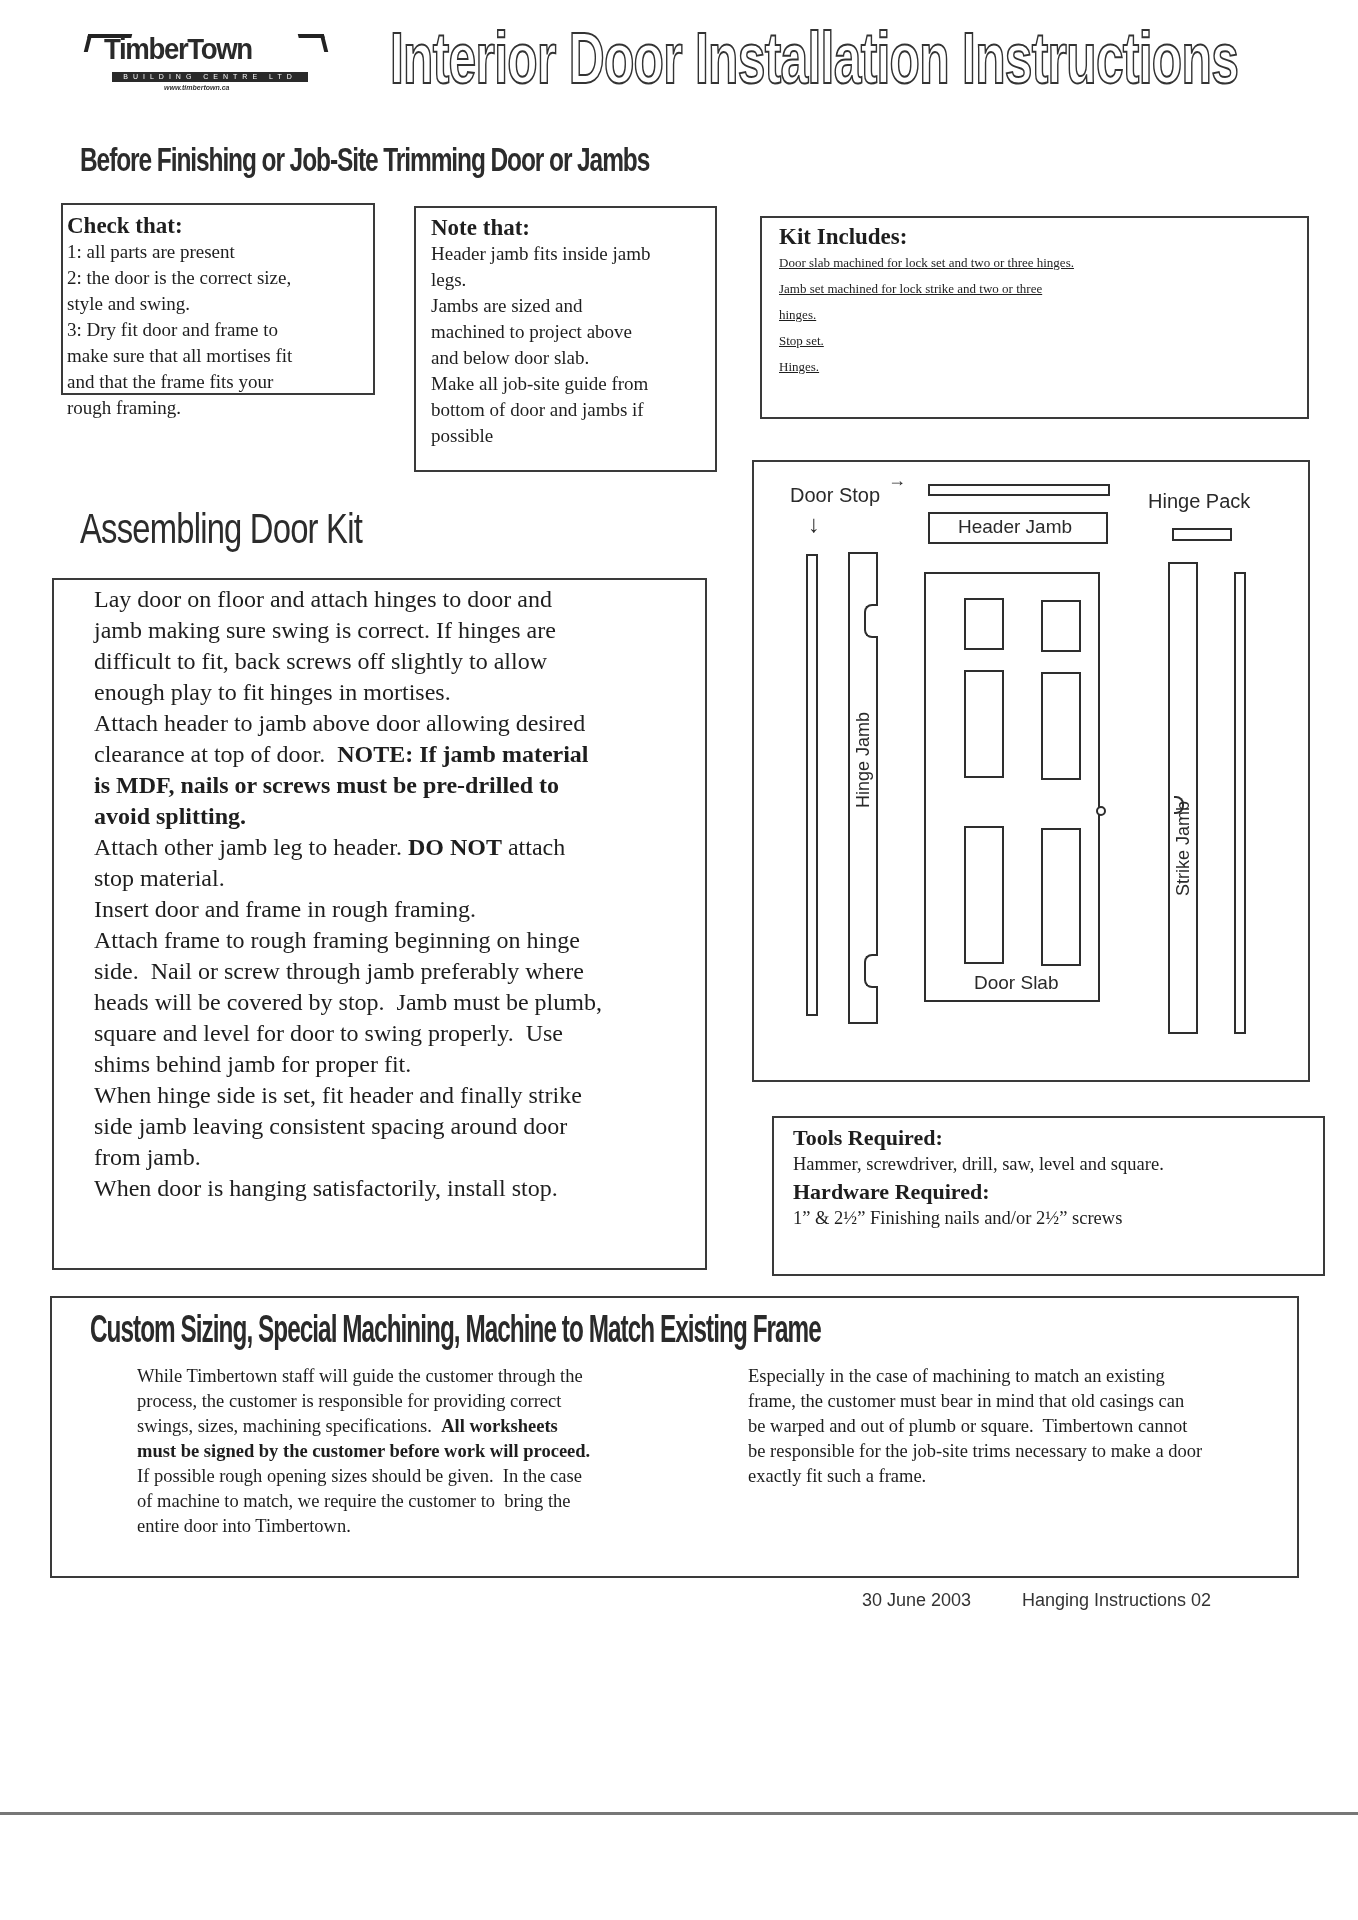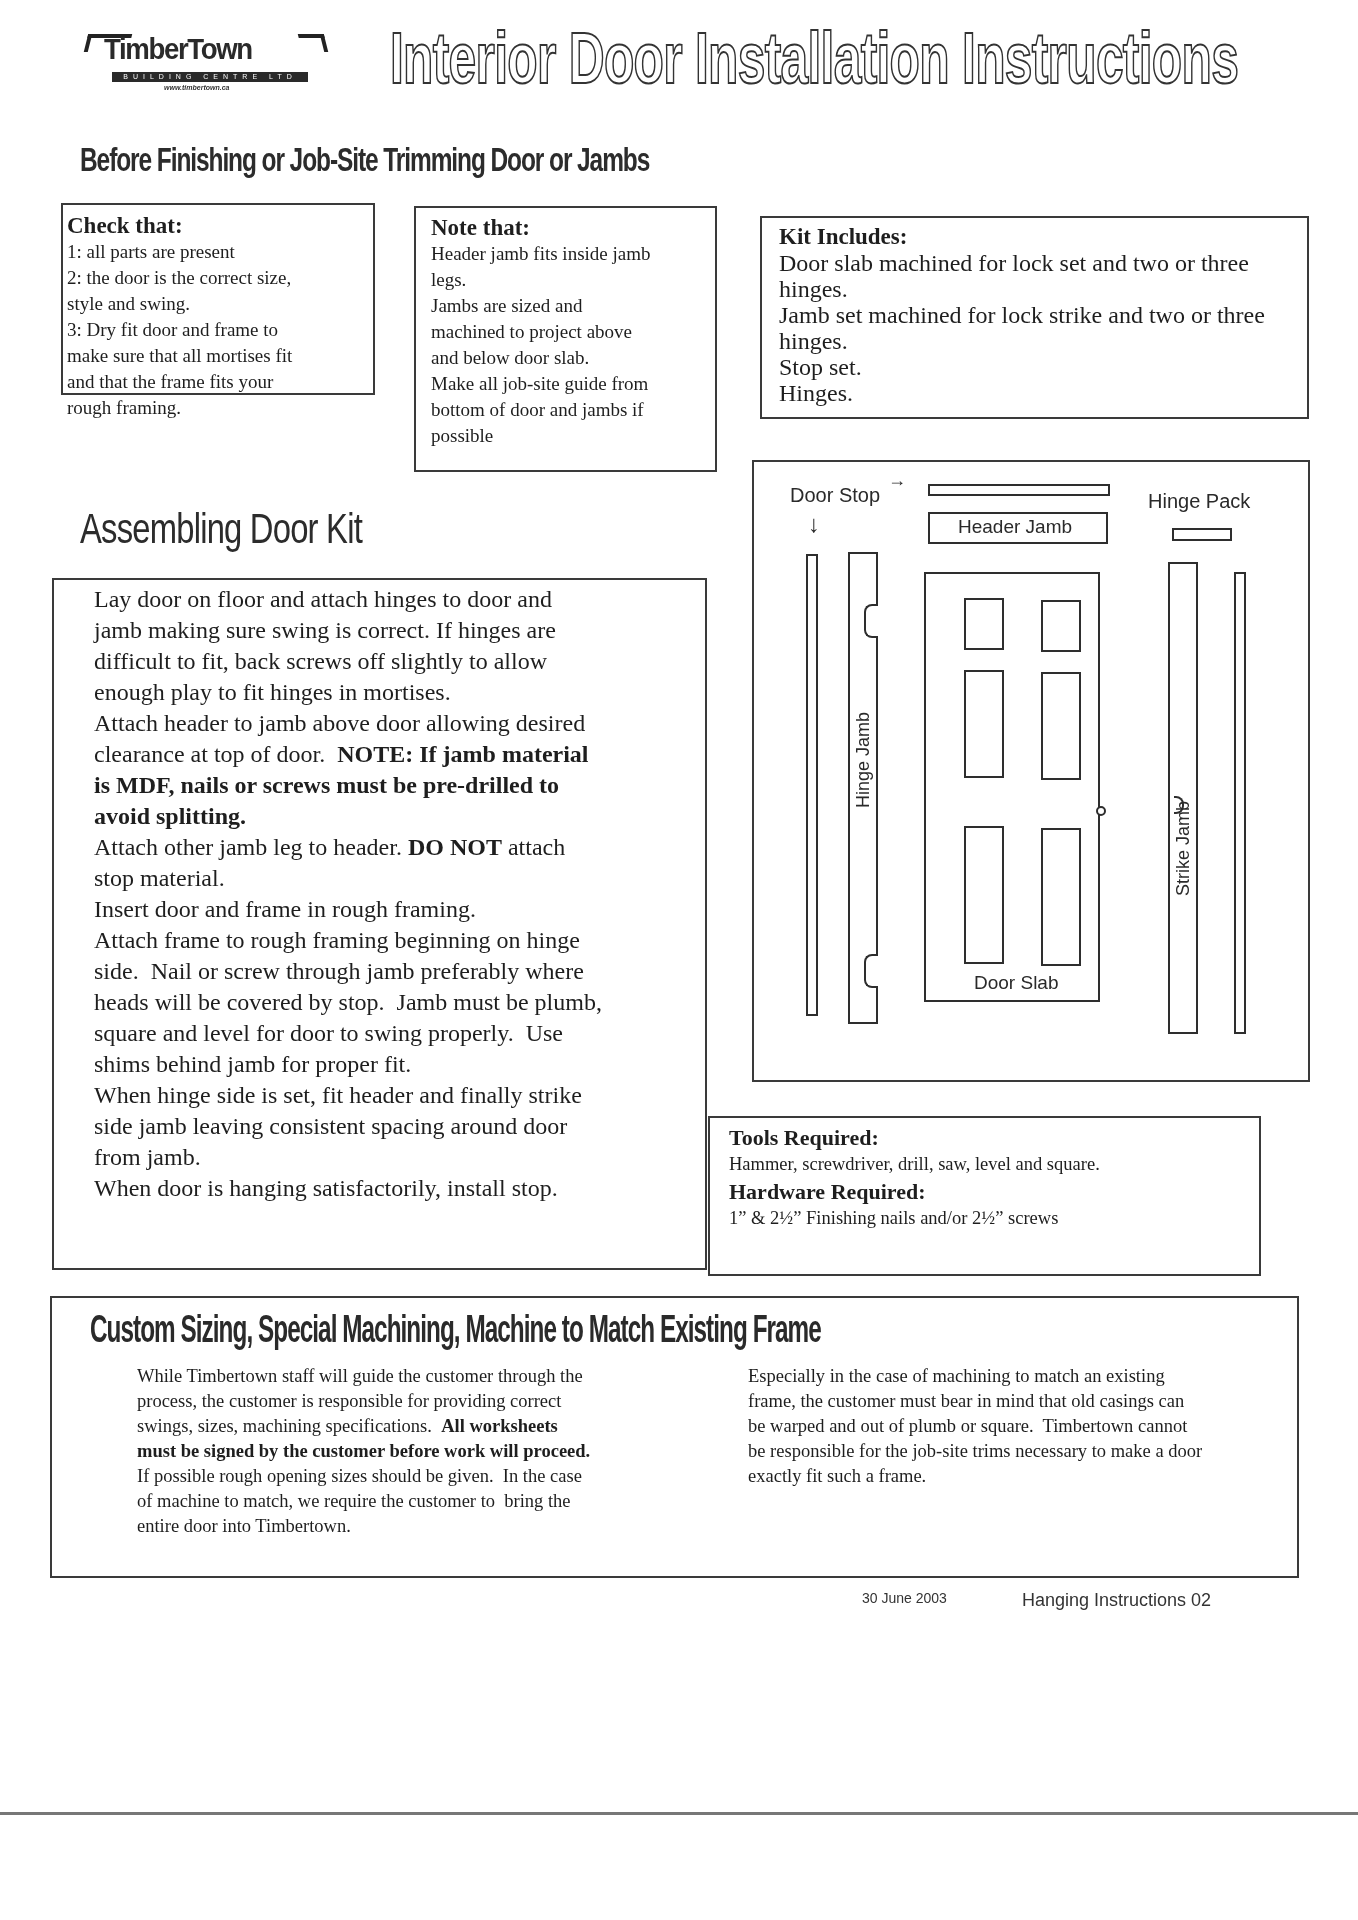--- a/index.html
+++ b/index.html
@@ -28,44 +28,44 @@
 
   #sub-heading { left: 80px; top: 140px; font-size: 34px; color:#2c2c2c; transform: scaleX(0.72); }
   #assembling-heading { left: 80px; top: 505px; font-size: 42px; color:#2c2c2c; font-weight: normal; transform: scaleX(0.78); letter-spacing:-1px; }
 
   .box-title { font-weight: bold; font-size: 23px; line-height: 26px; }
   .box-text { font-size: 19px; line-height: 26px; }
 
   #check-box { left: 61px; top: 203px; width: 314px; height: 192px; padding: 8px 0 0 4px; }
   #note-box { left: 414px; top: 206px; width: 303px; height: 266px; padding: 7px 0 0 15px; }
   #kit-box { left: 760px; top: 216px; width: 549px; height: 203px; padding: 6px 0 0 17px; }
-  #kit-box .box-text { font-size: 24px; }
+  #kit-box .box-text { font-size: 13px; text-decoration: underline; }
 
   #assemble-box { left: 52px; top: 578px; width: 655px; height: 692px; padding: 4px 0 0 40px; }
   #assemble-box p { margin: 0; font-size: 24px; line-height: 31px; }
   #assemble-box b { font-weight: bold; }
 
   
   #diagram-box { left: 752px; top: 460px; width: 558px; height: 622px; border-width: 2px; }
   .dline { position:absolute; border: 2px solid #2e2e2e; box-sizing:border-box; background:#fff; }
   .dlabel { position:absolute; font-family:"Liberation Sans",sans-serif; font-size:20px; color:#2a2a2a; white-space:nowrap; }
   .vlabel { position:absolute; font-family:"Liberation Sans",sans-serif; font-size:18px; color:#2a2a2a; white-space:nowrap; transform: rotate(-90deg); transform-origin: left top; }
   .hinge-notch { position:absolute; width:12px; height:30px; border:2px solid #2e2e2e; border-right:none; border-radius:8px 0 0 8px; background:#fff; }
 
-  #tools-box { left: 708px; top: 1116px; width: 553px; height: 160px; padding: 6px 0 0 19px; }
+  #tools-box { left: 772px; top: 1116px; width: 553px; height: 160px; padding: 6px 0 0 19px; }
   #tools-box .box-title { font-size: 22px; line-height: 27px; }
   #tools-box .box-text { font-size: 18.5px; line-height: 27px; }
 
   #custom-box { left: 50px; top: 1296px; width: 1249px; height: 282px; }
   #custom-heading { left: 38px; top: 10px; font-size: 38px; color:#2a2a2a; transform: scaleX(0.64); }
   .custom-col { position:absolute; top: 66px; font-size: 18.5px; line-height: 25px; margin-left: 48px; }
   #custom-left { left: 37px; width: 590px; }
   #custom-right { left: 648px; width: 590px; }
 
-  #footer-date { left: 862px; top: 1590px; font-family:"Liberation Sans",sans-serif; font-size: 14px; color:#333; }
+  #footer-date { left: 862px; top: 1590px; font-family:"Liberation Sans",sans-serif; font-size: 18px; color:#333; }
   #footer-doc { left: 1022px; top: 1590px; font-family:"Liberation Sans",sans-serif; font-size: 18px; color:#333; }
 
   #bottom-rule { left: 0; top: 1812px; width: 1358px; height: 3px; background: #777; }
 </style>
 </head>
 <body>
 
 <div id="logo" class="abs">
   <div class="bracket-l"></div>
   <div class="bracket-r"></div>

